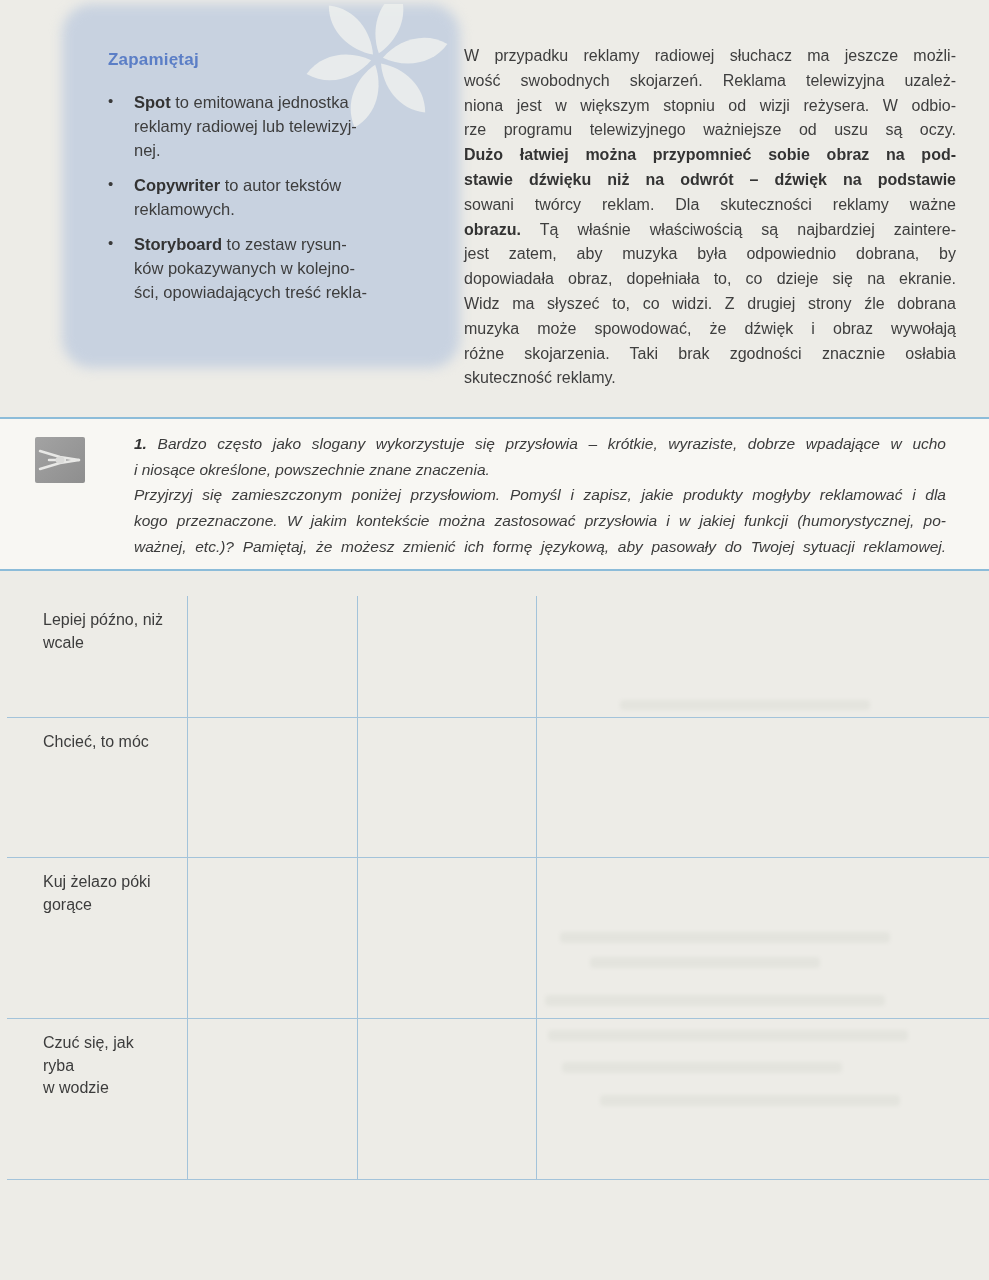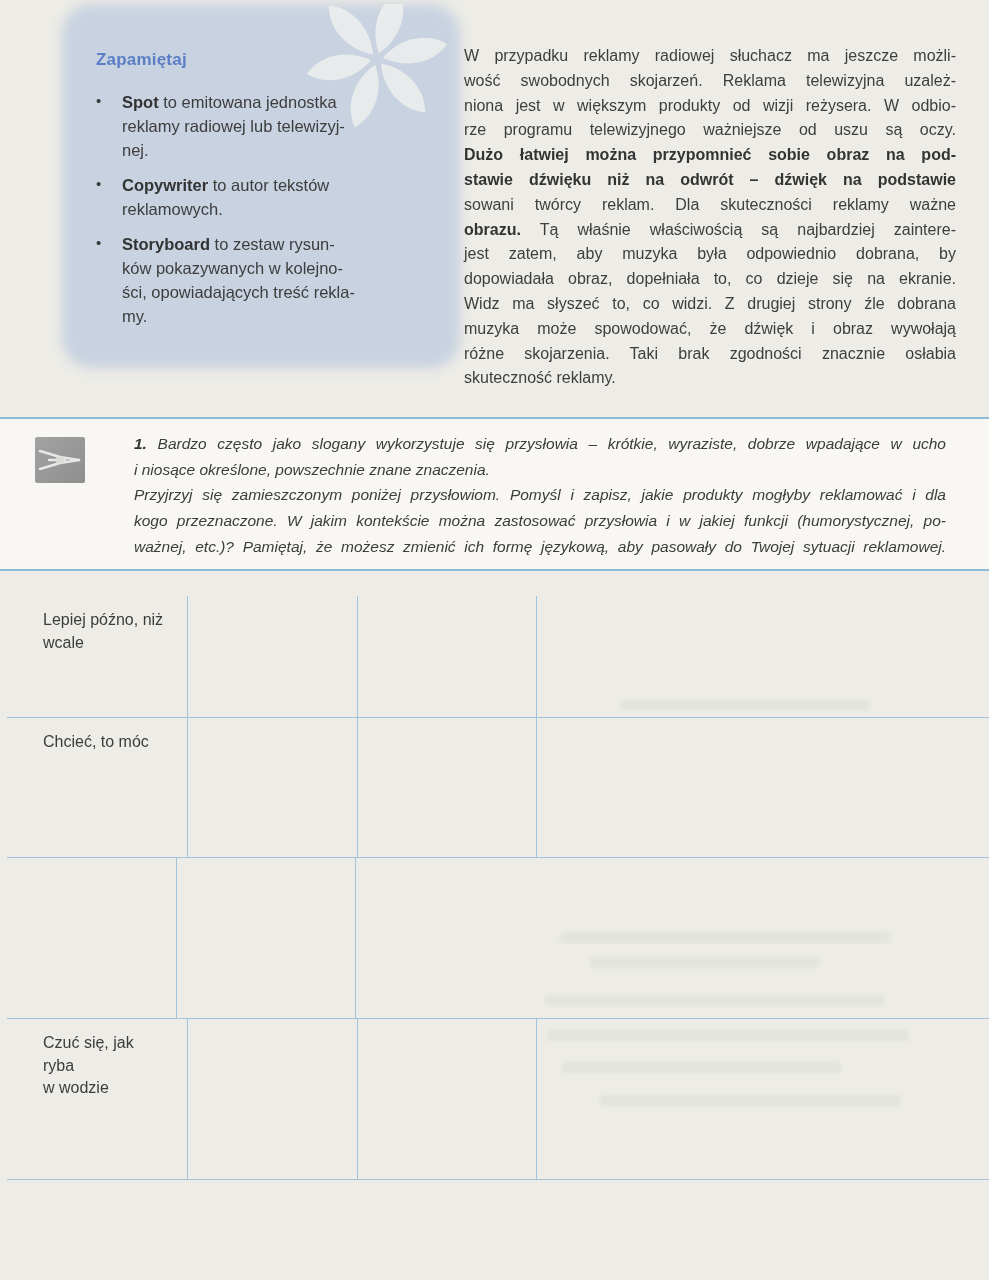--- a/index.html
+++ b/index.html
@@ -14,21 +14,21 @@
   
   .memo-blob{
     position:absolute;left:62px;top:4px;width:398px;height:364px;
     background:#c8d2e0;border-radius:30px;filter:blur(6px);
   }
   .memo-overlay{
     position:absolute;left:62px;top:4px;width:398px;height:364px;
     border-radius:30px;overflow:hidden;
   }
   .memo-flower{position:absolute;left:200px;top:-60px;}
-  .memo-content{position:absolute;left:96px;top:50px;width:320px;}
+  .memo-content{position:absolute;left:108px;top:50px;width:320px;}
   .memo-title{font-weight:bold;font-size:17px;letter-spacing:.2px;}
   .memo-list{margin-top:20px;}
   .memo-item{display:flex;margin-bottom:11px;}
   .memo-dot{width:26px;font-size:15px;color:#3a3a3a;padding-top:2px;}
   .memo-lines{font-size:16.5px;line-height:24px;white-space:nowrap;}
 
   
   .intro{
     position:absolute;left:464px;top:44px;width:492px;
     font-size:16px;line-height:24.8px;color:#3e3e3e;
@@ -119,30 +119,29 @@
           <div class="line"><span class="b">Copywriter</span><span> to autor tekstów</span></div>
           <div class="line"><span>reklamowych.</span></div>
         </div>
     </div>
     <div class="memo-item">
       <span class="memo-dot">•</span>
       <div class="memo-lines">
           <div class="line"><span class="b">Storyboard</span><span> to zestaw rysun-</span></div>
           <div class="line"><span>ków pokazywanych w kolejno-</span></div>
           <div class="line"><span>ści, opowiadających treść rekla-</span></div>
-          <div class="line"><span>my.</span></div>
         </div>
     </div>
   </div>
 </div>
 
 <div class="intro">
     <div class="line"><span>W przypadku reklamy radiowej słuchacz ma jeszcze możli-</span></div>
     <div class="line"><span>wość swobodnych skojarzeń. Reklama telewizyjna uzależ-</span></div>
-    <div class="line"><span>niona jest w większym produkty od wizji reżysera. W odbio-</span></div>
+    <div class="line"><span>niona jest w większym stopniu od wizji reżysera. W odbio-</span></div>
     <div class="line"><span>rze programu telewizyjnego ważniejsze od uszu są oczy.</span></div>
     <div class="line"><span class="b">Dużo łatwiej można przypomnieć sobie obraz na pod-</span></div>
     <div class="line"><span class="b">stawie dźwięku niż na odwrót – dźwięk na podstawie</span></div>
     <div class="line"><span>sowani twórcy reklam. Dla skuteczności reklamy ważne</span></div>
     <div class="line"><span class="b">obrazu.</span><span> Tą właśnie właściwością są najbardziej zaintere-</span></div>
     <div class="line"><span>jest zatem, aby muzyka była odpowiednio dobrana, by</span></div>
     <div class="line"><span>dopowiadała obraz, dopełniała to, co dzieje się na ekranie.</span></div>
     <div class="line"><span>Widz ma słyszeć to, co widzi. Z drugiej strony źle dobrana</span></div>
     <div class="line"><span>muzyka może spowodować, że dźwięk i obraz wywołają</span></div>
     <div class="line"><span>różne skojarzenia. Taki brak zgodności znacznie osłabia</span></div>
@@ -180,20 +179,24 @@
   </div>
   <div class="trow r2">
     <div class="td c1">
         <div>Chcieć, to móc</div>
       </div>
     <div class="td c2"></div>
     <div class="td c3"></div>
     <div class="td c4"></div>
   </div>
   <div class="trow r3">
+    <div class="td c1">
+        <div>Kuj żelazo póki</div>
+        <div>gorące</div>
+      </div>
     <div class="td c2"></div>
     <div class="td c3"></div>
     <div class="td c4"></div>
   </div>
   <div class="trow r4">
     <div class="td c1">
         <div>Czuć się, jak ryba</div>
         <div>w wodzie</div>
       </div>
     <div class="td c2"></div>

